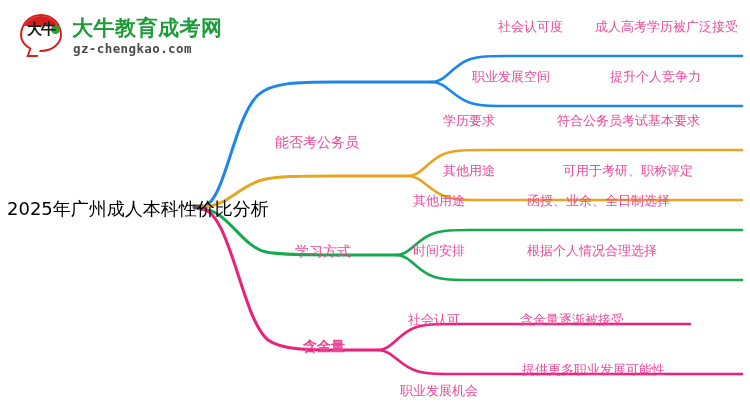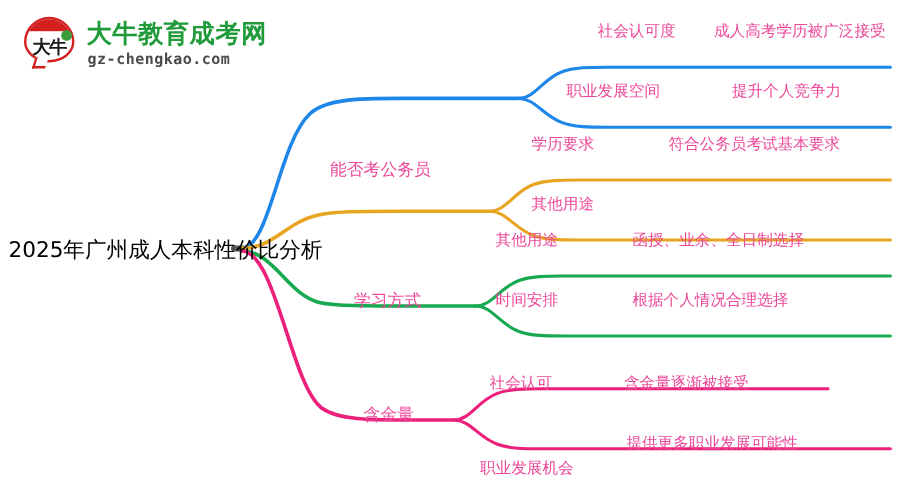--- a/index.html
+++ b/index.html
@@ -34,21 +34,20 @@
     background:#ffffff;border-left:2.5px solid #d3201f;
     border-bottom:2.5px solid #d3201f;
     transform:skewX(-18deg);
     box-sizing:border-box;
   }
   #logo-cn{
     position:absolute;left:4px;top:10px;width:38px;height:27px;
     color:#1a1a1a;font-size:15px;line-height:14px;font-weight:bold;
     letter-spacing:-1px;text-align:center;
     font-family:"DejaVu Sans",sans-serif;
-    margin-top:10px;
   }
   #logo-green-dot{
     position:absolute;left:33px;top:13px;width:9px;height:9px;
     border-radius:50%;background:#3a9c3a;
   }
   #logo-title{
     position:absolute;left:54px;top:4px;
     color:#1f9b3a;font-size:21px;font-weight:bold;letter-spacing:0.5px;
     white-space:nowrap;
     font-family:"DejaVu Sans",sans-serif;
@@ -125,26 +124,27 @@
 
   <div class="node lvl2" style="left:498px;top:20px;">社会认可度</div>
   <div class="node lvl3" style="left:595px;top:20px;">成人高考学历被广泛接受</div>
   <div class="node lvl2" style="left:472px;top:70px;">职业发展空间</div>
   <div class="node lvl3" style="left:610px;top:70px;">提升个人竞争力</div>
 
   <div class="node lvl1" style="left:275px;top:135px;">能否考公务员</div>
   <div class="node lvl2" style="left:443px;top:114px;">学历要求</div>
   <div class="node lvl3" style="left:557px;top:114px;">符合公务员考试基本要求</div>
   <div class="node lvl2" style="left:443px;top:164px;">其他用途</div>
+  <div class="node lvl3" style="left:563px;top:164px;">可用于考研、职称评定</div>
 
   <div class="node lvl1" style="left:295px;top:244px;">学习方式</div>
   <div class="node lvl2" style="left:413px;top:194px;">其他用途</div>
   <div class="node lvl3" style="left:527px;top:194px;">函授、业余、全日制选择</div>
   <div class="node lvl2" style="left:413px;top:244px;">时间安排</div>
   <div class="node lvl3" style="left:527px;top:244px;">根据个人情况合理选择</div>
 
-  <div class="node lvl1" style="left:303px;top:339px;">含金量</div>
+  <div class="node lvl1" style="left:303px;top:339px;font-weight:bold;">含金量</div>
   <div class="node lvl2" style="left:408px;top:313px;">社会认可</div>
   <div class="node lvl3" style="left:520px;top:313px;">含金量逐渐被接受</div>
   <div class="node lvl2" style="left:400px;top:384px;">职业发展机会</div>
   <div class="node lvl3" style="left:522px;top:363px;">提供更多职业发展可能性</div>
 
 </div>
 
 </body></html>

